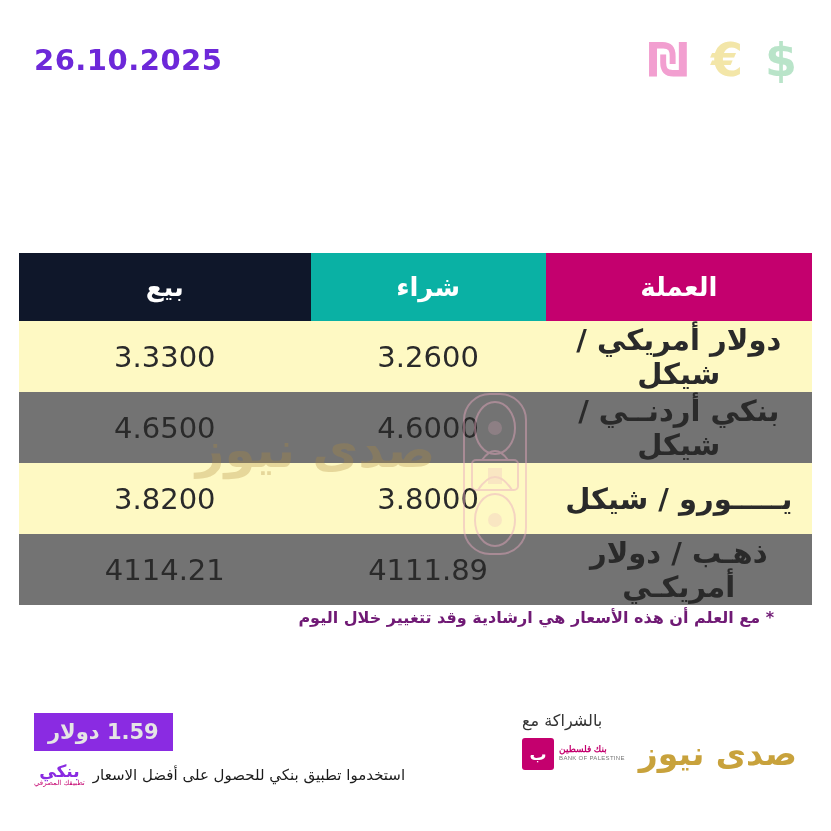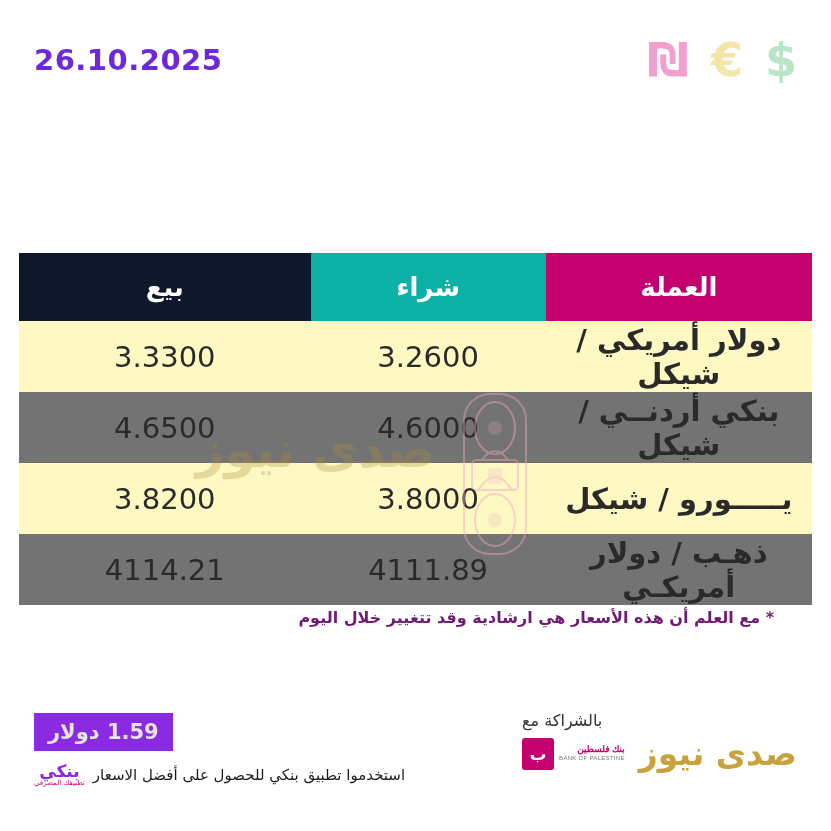--- a/index.html
+++ b/index.html
@@ -176,21 +176,21 @@
     width: 32px; height: 32px;
     background: #c4006e;
     border-radius: 3px;
     display: flex; align-items: center; justify-content: center;
   }
   .bop-mark span {
     color: #fff; font-size: 17px; font-weight: bold;
     font-family: "DejaVu Sans", sans-serif;
   }
   .bop-text {
-    display: flex; flex-direction: column; align-items: flex-start;
+    display: flex; flex-direction: column; align-items: flex-end;
     line-height: 1.1;
   }
   .bop-ar { font-size: 9px; color: #c4006e; font-weight: bold; }
   .bop-en { font-size: 6px; color: #777; letter-spacing: .3px; }
 
   .sada-logo {
     font-size: 33px;
     font-weight: bold;
     color: #c8a23c;
     font-family: "DejaVu Sans", sans-serif;

